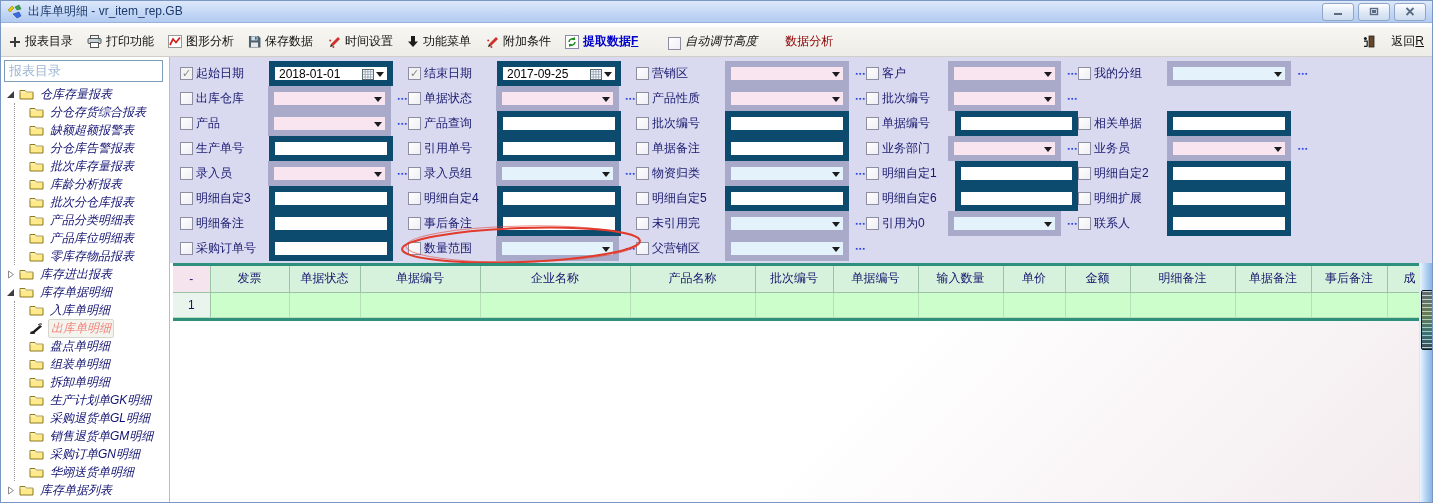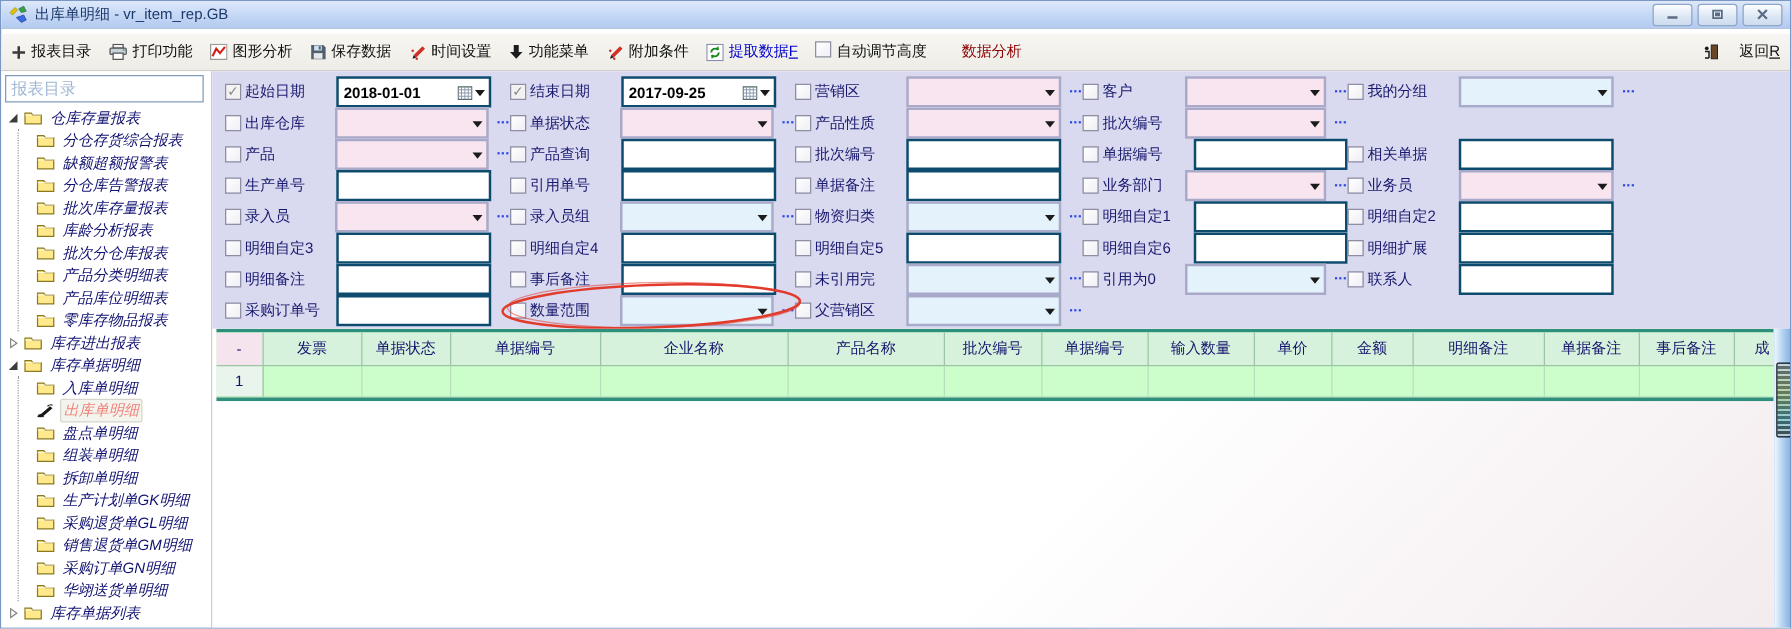--- a/index.html
+++ b/index.html
@@ -14,23 +14,23 @@
   .winbtns{margin-left:auto;display:flex;gap:4px;}
   .winbtn{width:30px;height:16px;border:1px solid #8fa6c6;border-radius:3px;
     background:linear-gradient(180deg,#fdfeff,#dbe6f4 60%,#cddcf0);
     display:flex;align-items:center;justify-content:center;color:#5a6c84;font-size:10px;line-height:1;}
   .winbtn svg{display:block}
   
   .toolbar{position:absolute;left:0;top:26px;right:0;height:30px;background:linear-gradient(180deg,#f7f6f2,#edece6);
     border-bottom:1px solid #cfcec8;display:flex;align-items:center;padding:0 8px;box-sizing:border-box;gap:14px;color:#111;}
   .tbtn{display:flex;align-items:center;gap:4px;cursor:default;white-space:nowrap;}
   .tbtn .ticon svg{display:block}
-  .tbtn.accent .tlabel{color:#0000cc;font-weight:normal;}
+  .tbtn.accent .tlabel{color:#0000cc;font-weight:bold;}
   .tlabel u{text-decoration:underline;}
-  .autoheight{display:flex;align-items:flex-start;gap:4px;}
+  .autoheight{display:flex;align-items:flex-end;gap:4px;margin-left:16px;font-style:italic;}
   .dataanalysis{color:#8b0000;font-weight:normal;margin-left:14px;}
   .backbtn{margin-left:auto;display:flex;align-items:center;gap:16px;}
   .cb{width:13px;height:13px;border:1px solid #8e8ea2;background:linear-gradient(135deg,#fff,#efeff5);
     display:inline-flex;align-items:center;justify-content:center;font-size:11px;color:#777;box-sizing:border-box;flex:none;}
   .cb.on{background:#f2f2f2;color:#8a8a8a;}
   
   .sidebar{position:absolute;left:0;top:56px;width:169px;bottom:0;background:#fff;
     border-right:1px solid #b9b9d2;box-sizing:border-box;overflow:hidden;}
   .treesearch{display:block;width:159px;margin:3px;height:22px;border:1px solid #7f9db9;
     color:#9fb7d4;font-size:13px;padding:1px 4px;box-sizing:border-box;font-family:inherit;}
@@ -42,22 +42,22 @@
   .kids .trow{padding-left:14px;}
   .tri{width:9px;flex:none;display:flex;justify-content:center;}
   .ticon16 svg{display:block}
   
   .main{position:absolute;left:169px;top:56px;right:0;bottom:0;background:#fff;}
   .filterpanel{position:absolute;left:0;top:0;right:0;height:206px;background:#d9d9f0;
     padding:4px 0 0 10px;box-sizing:border-box;}
   .frow{display:grid;grid-template-columns:228px 228px 230px 212px 250px;height:25px;align-items:center;}
   .fg{display:flex;align-items:center;gap:3px;height:19px;}
   .flabel{width:70px;color:#18186e;white-space:nowrap;overflow:hidden;}
-  .ffield{width:124px;height:25px;border:2px solid #0c4a6e;background:#fff;box-sizing:border-box;
-    display:flex;align-items:center;padding:0 2px 0 4px;position:relative;font-weight:bold;}
+  .ffield{width:124px;height:25px;border:6px solid #0c4a6e;background:#fff;box-sizing:border-box;
+    display:flex;align-items:center;padding:0 2px 0 4px;position:relative;}
   .ffield.pink{background:#f8e5ef;border-color:#a9a9c9;}
   .ffield.blue{background:#e3f2fb;border-color:#a9a9c9;}
   .ffield .val{flex:1;color:#000;}
   .darr{width:0;height:0;border:4px solid transparent;border-top:5px solid #1b1b1b;margin:5px 1px 0 2px;flex:none;}
   .calicon{flex:none;margin-left:auto;display:flex;}
   .dots{color:#2b46e8;font-size:7px;letter-spacing:1px;margin-left:4px;white-space:nowrap;}
   .ann{position:absolute;pointer-events:none;}
   
   .belowarea{position:absolute;left:0;top:206px;right:13px;bottom:0;
     background:linear-gradient(135deg,#ffffff 55%,#f3ebee 100%);}

